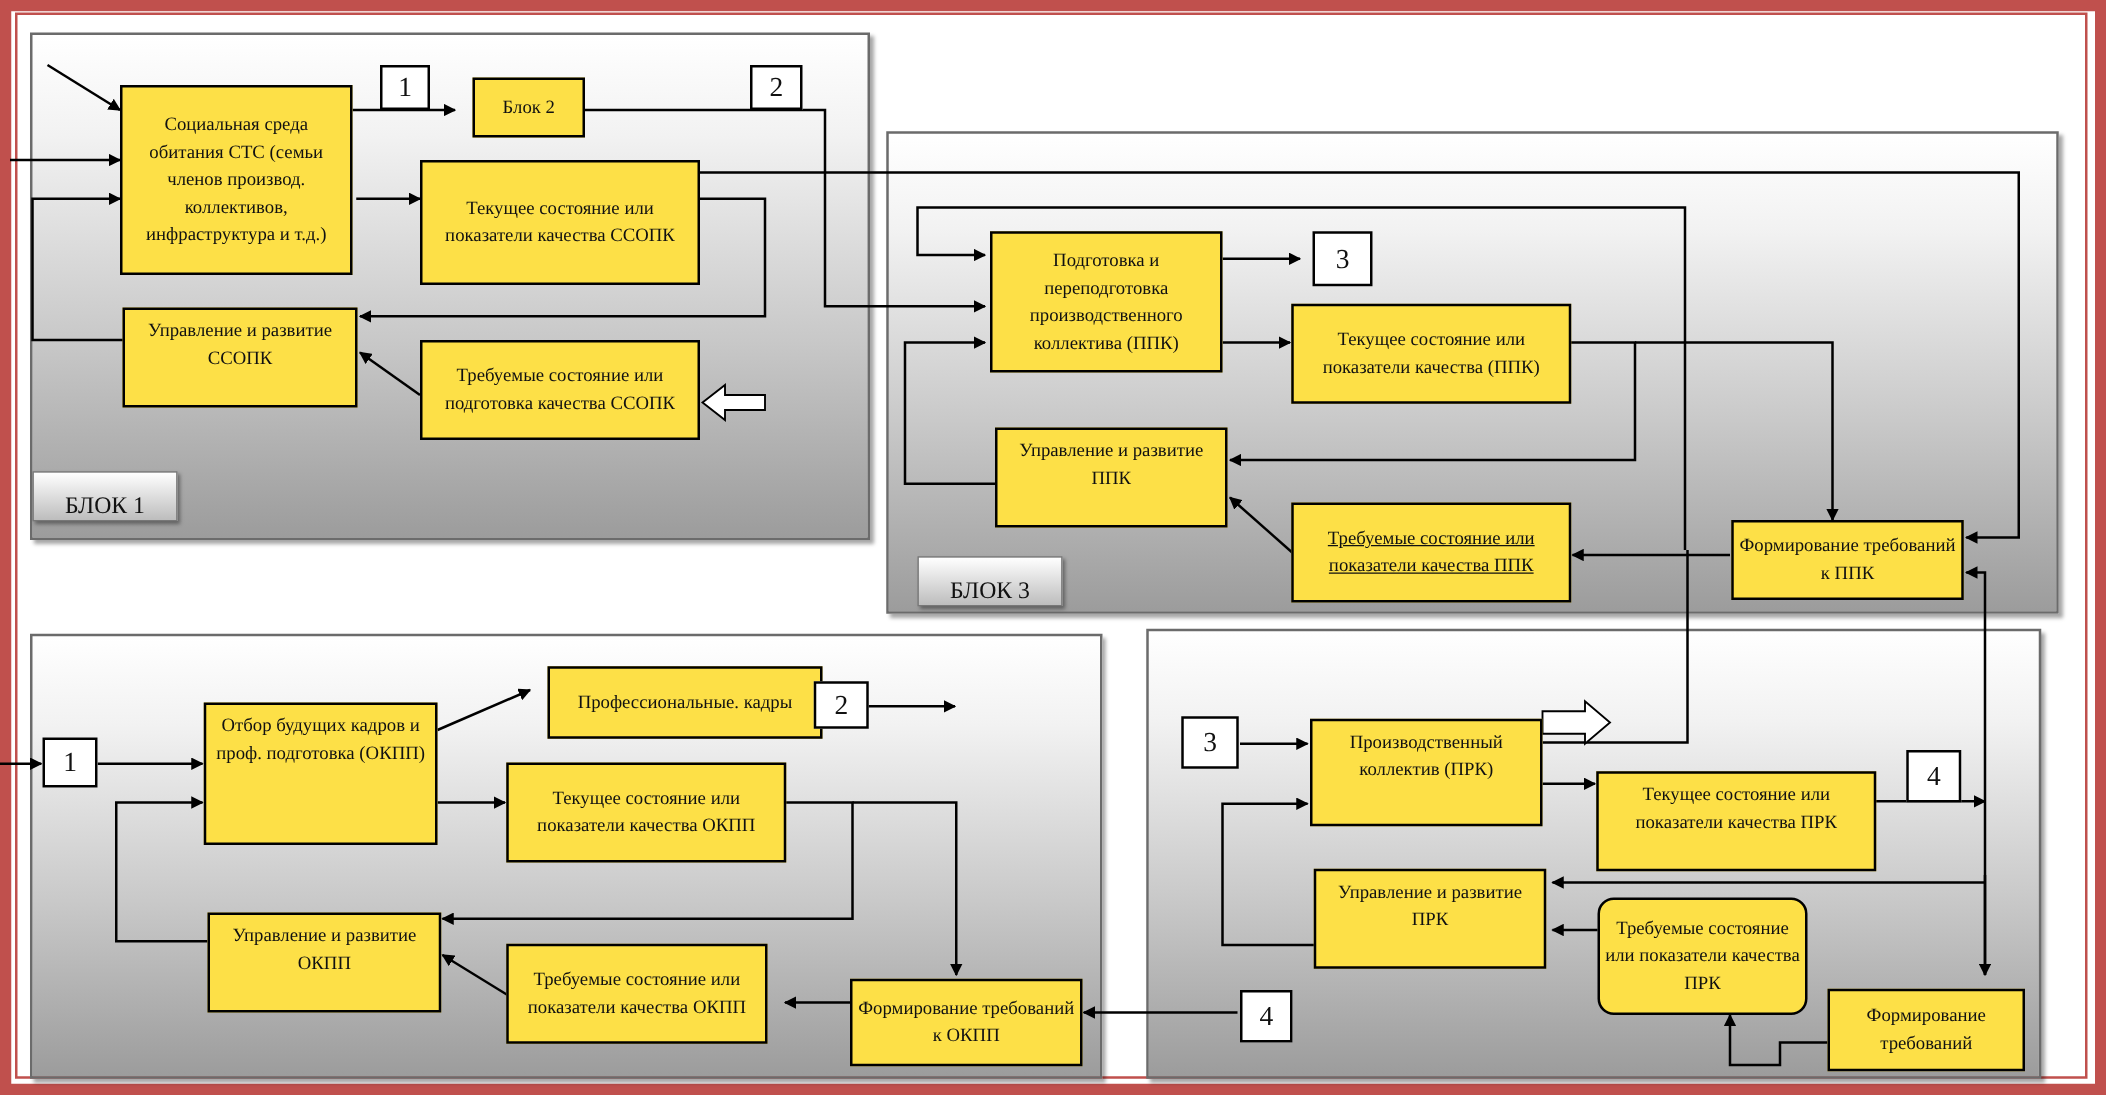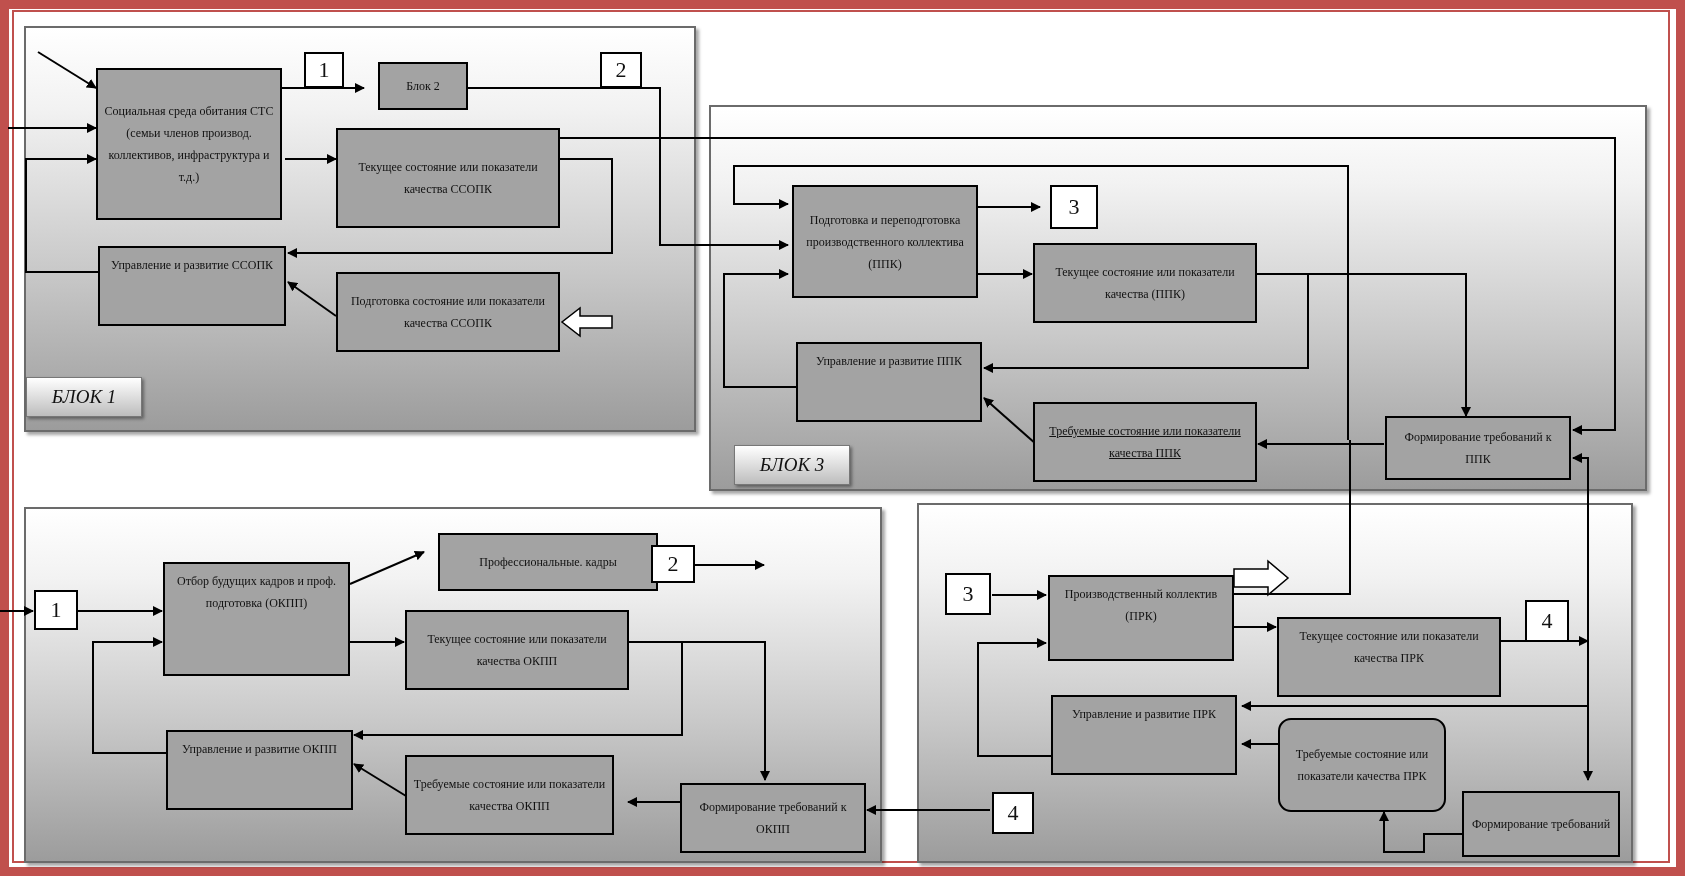--- a/index.html
+++ b/index.html
@@ -5,30 +5,30 @@
   html, body { margin: 0; padding: 0; background: #ffffff; }
   body { width: 1685px; height: 876px; position: relative; overflow: hidden;
          font-family: "Liberation Serif", "DejaVu Serif", serif; }
   .frame-outer { position: absolute; left: 0; top: 0; width: 1685px; height: 876px;
                  box-sizing: border-box; border: 9px solid #c0504d; }
   .frame-inner { position: absolute; left: 12px; top: 10px; width: 1658px; height: 853px;
                  box-sizing: border-box; border: 2px solid #c0504d; }
   .panel { position: absolute; box-sizing: border-box; border: 2px solid #6b6b6b;
            background: linear-gradient(#ffffff 0%, #f2f2f2 20%, #c9c9c9 60%, #9c9c9c 100%);
            box-shadow: 3px 3px 3px rgba(0,0,0,0.35); }
-  .box { position: absolute; box-sizing: border-box; border: 2px solid #000; background: #a3a3a3;
+  .box { position: absolute; box-sizing: border-box; border: 2px solid #000; background: #fde047;
          display: flex; align-items: center; justify-content: center; text-align: center;
-         font-size: 12px; line-height: 22px; color: #111; padding: 2px 4px; z-index: 3; }
+         font-size: 15px; line-height: 22px; color: #111; padding: 2px 4px; z-index: 3; }
   .box.top { align-items: flex-start; padding-top: 6px; margin-top: 10px; }
   .num { position: absolute; box-sizing: border-box; border: 2px solid #000; background: #fff;
          display: flex; align-items: center; justify-content: center; font-size: 22px; color: #111; z-index: 3; }
   .label { position: absolute; box-sizing: border-box; border: 1px solid #777;
            background: linear-gradient(#ffffff, #bdbdbd); font-size: 19px; color: #111;
-           display: flex; align-items: center; justify-content: center;
-           box-shadow: 2px 2px 3px rgba(0,0,0,0.4); z-index: 3; font-style: italic; }
+           display: flex; align-items: flex-end; justify-content: center;
+           box-shadow: 2px 2px 3px rgba(0,0,0,0.4); z-index: 3; }
   svg.wires { position: absolute; left: 0; top: 0; z-index: 2; pointer-events: none; }
 </style>
 </head>
 <body>
 
 <div class="frame-outer"></div>
 <div class="frame-inner"></div>
 
 <div class="panel" style="left:24px;top:26px;width:672px;height:406px;"></div>
 <div class="panel" style="left:709px;top:105px;width:938px;height:386px;"></div>
@@ -103,21 +103,21 @@
 <div class="num" style="left:600px;top:52px;width:42px;height:36px;">
     <span>2</span>
   </div>
 <div class="box" style="left:336px;top:128px;width:224px;height:100px;">
     <span>Текущее состояние или показатели качества ССОПК</span>
   </div>
 <div class="box top" style="left:98px;top:236px;width:188px;height:80px;">
     <span>Управление и развитие ССОПК</span>
   </div>
 <div class="box" style="left:336px;top:272px;width:224px;height:80px;">
-    <span>Подготовка состояние или показатели качества ССОПК</span>
+    <span>Требуемые состояние или подготовка качества ССОПК</span>
   </div>
 <div class="label" style="left:26px;top:377px;width:116px;height:40px;">
     <span>БЛОК 1</span>
   </div>
 
 <div class="box" style="left:792px;top:185px;width:186px;height:113px;">
     <span>Подготовка и переподготовка производственного коллектива (ППК)</span>
   </div>
 <div class="num" style="left:1050px;top:185px;width:48px;height:44px;">
     <span>3</span>

